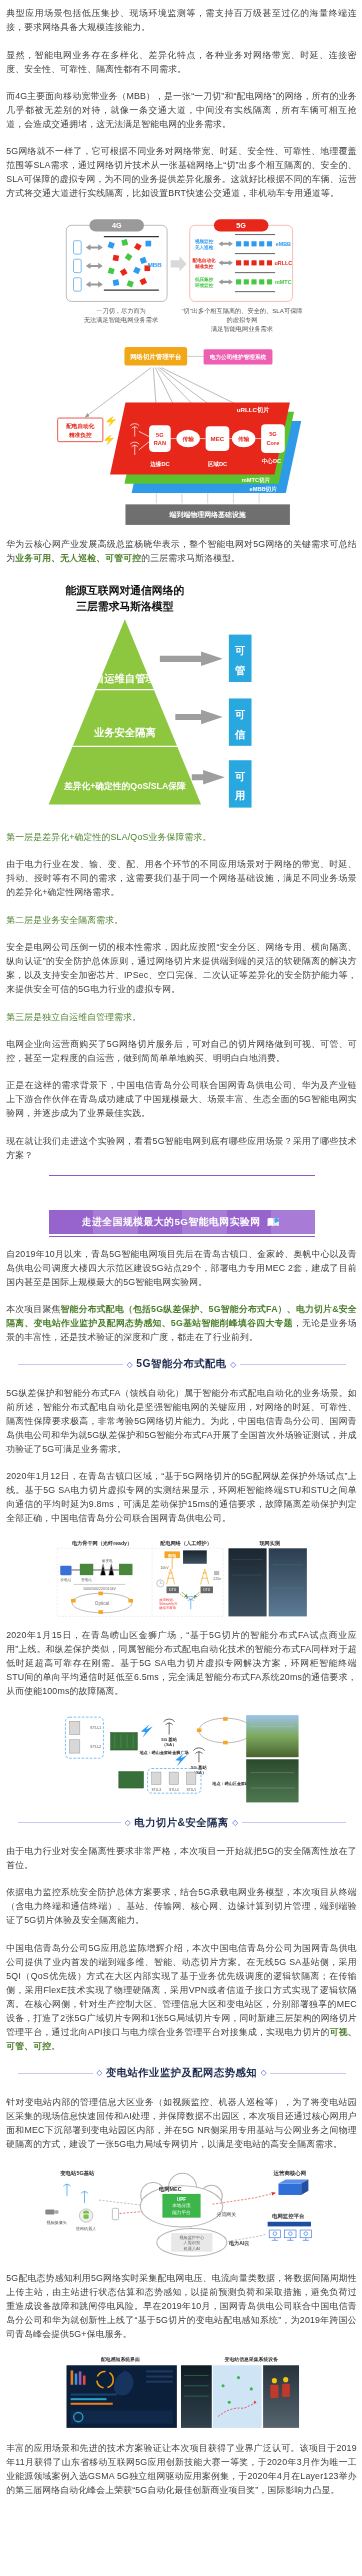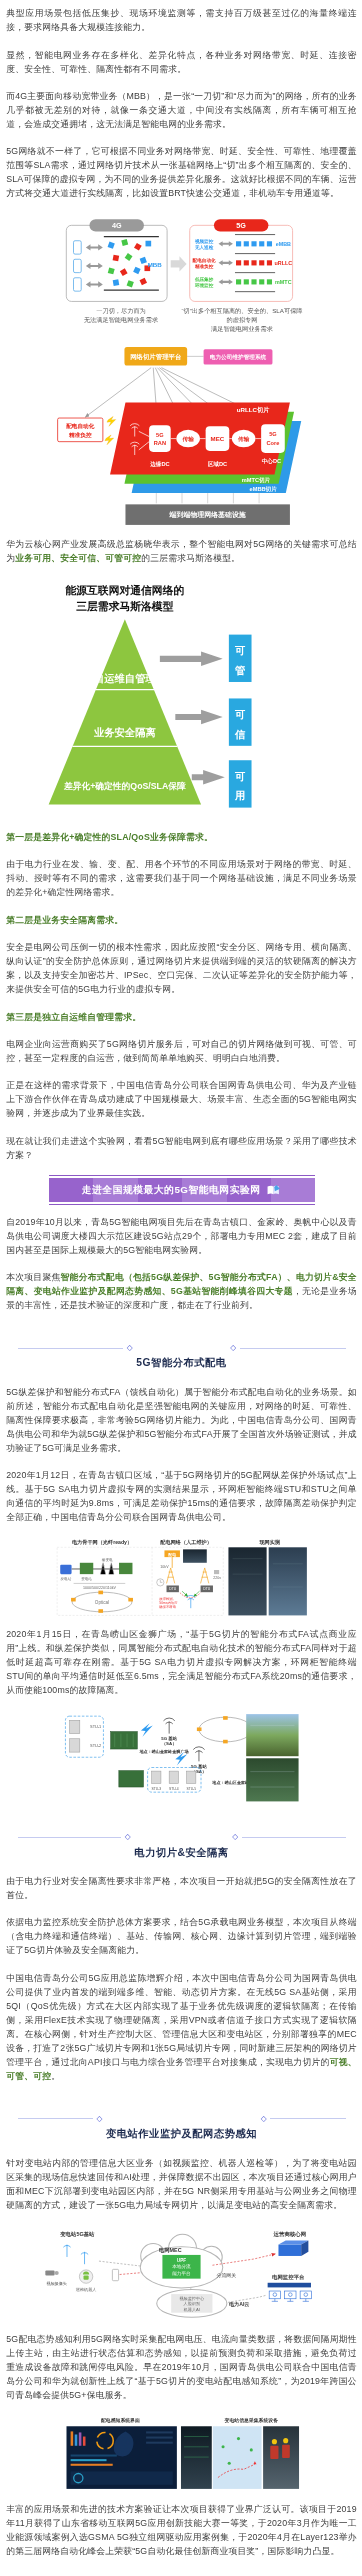--- a/index.html
+++ b/index.html
@@ -1,42 +1,42 @@
 <!DOCTYPE html>
 <html style="font-size:8.2px"><head>
 <meta charset="utf-8">
 <style>
   html,body{margin:0;padding:0;background:#fff;}
   #page{width:363px;height:3476px;overflow:hidden;position:relative;background:#fff;
         font-family:"Liberation Sans","DejaVu Sans",sans-serif;color:#3d3d3d;box-sizing:border-box;padding-top:6.2px;}
   .para{font-size:8.8px;line-height:14px;margin:0 6.2px 13.4px;text-align:justify;letter-spacing:0.2px;}
   .g{color:#4c7f2c;font-weight:bold;}
-  .gp{color:#4c7f2c;font-weight:bold;}
+  .gp{color:#4c7f2c;font-weight:normal;}
   .fig{text-align:center;margin:2.1px 0 9.3px;}
   .fig svg{display:block;margin:0 auto;}
   .fig-caps{display:flex;width:242px;margin:2.1px auto 0;}
   .fig-caps .col{flex:1;font-size:6.2px;color:#555;line-height:9.3px;text-align:center;}
   .sec-hdr{display:flex;align-items:center;margin:7.2px 17.5px 14.4px;gap:3.6px;}
   .hline{flex:1;height:0.5px;background:#c5cbf0;}
   .dia{color:#5561d6;font-size:7.7px;line-height:1;}
-  .sec-title{font-size:10.3px;font-weight:bold;color:#1d2b4f;letter-spacing:0.5px;white-space:nowrap;margin-top:31px;}
+  .sec-title{font-size:10.3px;font-weight:bold;color:#1d2b4f;letter-spacing:0.5px;white-space:nowrap;}
   .banner{width:266px;margin:9.3px auto;border-top:1.5px solid #8d59c5;border-bottom:1.5px solid #8d59c5;padding:2.1px 0;}
   .banner-bar{height:24px;display:flex;align-items:center;justify-content:center;gap:5.2px;
-              background:repeating-linear-gradient(90deg,#9763cc 0 44px,#a87cd6 44px 89px);}
+              background:repeating-linear-gradient(90deg,#9763cc 0 44px,#a87cd6 44px 89px);margin-top:32px;}
   .banner-text{color:#fff;font-size:9.8px;font-weight:bold;letter-spacing:0.5px;}
   svg text{font-family:"Liberation Sans","DejaVu Sans",sans-serif;}
 </style>
 </head>
 <body>
 
 <div id="page">
 
   <p class="para">典型应用场景包括低压集抄、现场环境监测等，需支持百万级甚至过亿的海量终端连接，要求网络具备大规模连接能力。</p>
   <p class="para">显然，智能电网业务存在多样化、差异化特点，各种业务对网络带宽、时延、连接密度、安全性、可靠性、隔离性都有不同需求。</p>
-  <p class="para">而4G主要面向移动宽带业务（MBB），是一张“一刀切”和“尽力而为”的网络，所有的业务几乎都被无差别的对待，就像一条交通大道，中间没有实线隔离，所有车辆可相互抢道，会造成交通拥堵，这无法满足智能电网的业务需求。</p>
+  <p class="para">而4G主要面向移动宽带业务（MBB），是一张“一刀切”和“配电网络”的网络，所有的业务几乎都被无差别的对待，就像一条交通大道，中间没有实线隔离，所有车辆可相互抢道，会造成交通拥堵，这无法满足智能电网的业务需求。</p>
   <p class="para">5G网络就不一样了，它可根据不同业务对网络带宽、时延、安全性、可靠性、地理覆盖范围等SLA需求，通过网络切片技术从一张基础网络上“切”出多个相互隔离的、安全的、SLA可保障的虚拟专网，为不同的业务提供差异化服务。这就好比根据不同的车辆、运营方式将交通大道进行实线隔离，比如设置BRT快速公交通道，非机动车专用通道等。</p>
 
   <div class="fig">
     <svg width="237" height="90" viewBox="0 0 460 175">
       <g>
         <rect x="6" y="22" width="196" height="148" rx="10" fill="#fff" stroke="#a8a8a8" stroke-width="1.5"></rect>
         <rect x="51" y="10" width="106" height="24" rx="12" fill="#9a9a9a"></rect>
         <text x="104" y="27" font-size="14" font-weight="bold" fill="#fff" text-anchor="middle">4G</text>
         <line x1="79" y1="44" x2="186" y2="44" stroke="#333" stroke-width="2"></line>
         <line x1="79" y1="148" x2="186" y2="148" stroke="#333" stroke-width="2"></line>
@@ -207,21 +207,21 @@
         <line x1="310" y1="292" x2="310" y2="312"></line>
           <line x1="360" y1="292" x2="360" y2="312"></line>
         <line x1="410" y1="292" x2="410" y2="312"></line>
       </g>
       <rect x="150" y="314" width="320" height="40" fill="#6f6f6f"></rect>
       <text x="310" y="339" font-size="13.5" font-weight="bold" fill="#fff" text-anchor="middle">端到端物理网络基础设施</text>
     </svg>
   </div>
 
   <p class="para">
-    <span>华为云核心网产业发展高级总监杨晓华表示，整个智能电网对5G网络的关键需求可总结为</span><span class="g">业务可用、安全可信、可管可控</span><span>的三层需求马斯洛模型。</span>
+    <span>华为云核心网产业发展高级总监杨晓华表示，整个智能电网对5G网络的关键需求可总结为</span><span class="g">业务可用、无人巡检、可管可控</span><span>的三层需求马斯洛模型。</span>
   </p>
 
   <div class="fig">
     <svg width="289" height="242" viewBox="0 0 560 470">
       <text x="170" y="30" font-size="21" font-weight="bold" fill="#111" text-anchor="middle">能源互联网对通信网络的</text>
       <text x="170" y="60" font-size="21" font-weight="bold" fill="#111" text-anchor="middle">三层需求马斯洛模型</text>
       <polygon points="170,78 318,438 22,438" fill="#8dc63f"></polygon>
       <line x1="113" y1="215" x2="227" y2="215" stroke="#fff" stroke-width="2.5"></line>
       <line x1="68" y1="325" x2="272" y2="325" stroke="#fff" stroke-width="2.5"></line>
       <text x="170" y="200" font-size="20" font-weight="bold" fill="#fff" text-anchor="middle">自运维自管理</text>

